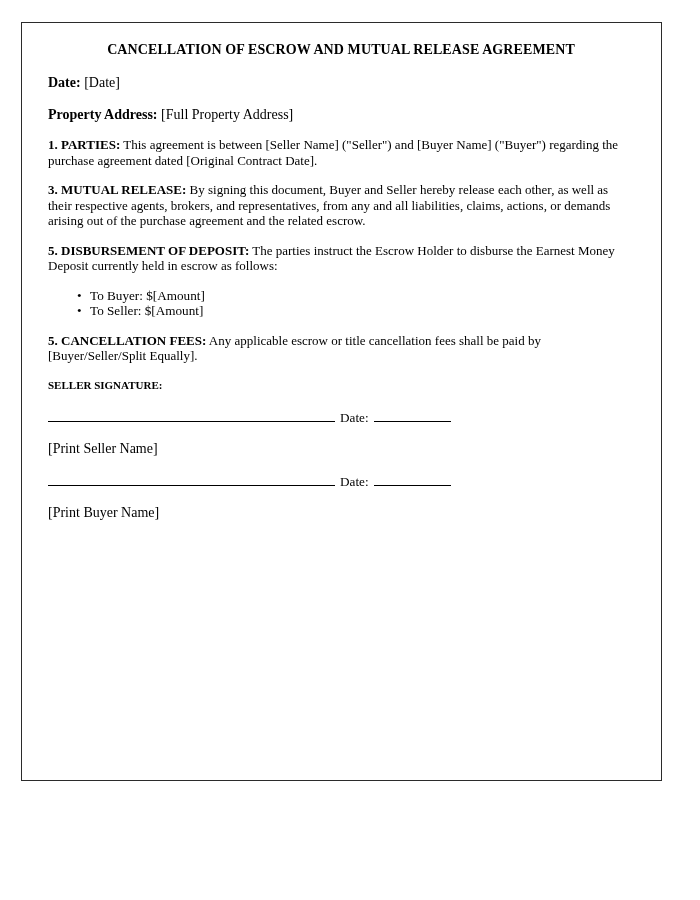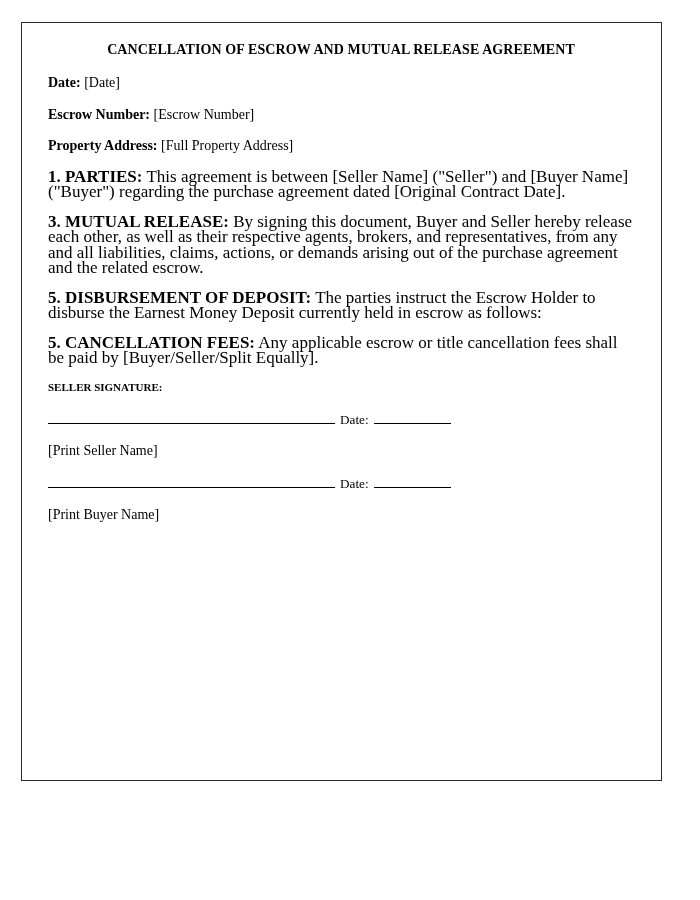--- a/index.html
+++ b/index.html
@@ -43,21 +43,21 @@
     text-align: center;
   }
 
   .field-line {
     font-size: 14px;
     line-height: 15.5px;
     margin: 16px 0 15px 0;
   }
 
   .para {
-    font-size: 17px;
+    font-size: 13px;
     line-height: 15.5px;
     margin: 0 0 14px 0;
     text-align: left;
   }
 
   .lbl { font-weight: bold; }
 
   ul.disburse-list {
     margin: 0 0 14px 0;
     padding: 0 0 0 42px;
@@ -123,24 +123,20 @@
 <div class="page">
   <div class="doc">
 
     <h1 class="doc-title">CANCELLATION OF ESCROW AND MUTUAL RELEASE AGREEMENT</h1>
 
     <p class="field-line">
       <span class="lbl">Date:</span>
       <span>[Date]</span>
     </p>
 
-    <p class="field-line">
-      <span class="lbl">Escrow Number:</span>
-      <span>[Escrow Number]</span>
-    </p>
 
     <p class="field-line">
       <span class="lbl">Property Address:</span>
       <span>[Full Property Address]</span>
     </p>
 
     <p class="para">
       <span class="lbl">1. PARTIES:</span>
       <span>This agreement is between [Seller Name] ("Seller") and [Buyer Name] ("Buyer") regarding the purchase agreement dated [Original Contract Date].</span>
     </p>
@@ -149,20 +145,24 @@
     <p class="para">
       <span class="lbl">3. MUTUAL RELEASE:</span>
       <span>By signing this document, Buyer and Seller hereby release each other, as well as their respective agents, brokers, and representatives, from any and all liabilities, claims, actions, or demands arising out of the purchase agreement and the related escrow.</span>
     </p>
 
     <p class="para">
       <span class="lbl">5. DISBURSEMENT OF DEPOSIT:</span>
       <span>The parties instruct the Escrow Holder to disburse the Earnest Money Deposit currently held in escrow as follows:</span>
     </p>
 
+    <ul class="disburse-list">
+      <li>To Buyer: $[Amount]</li>
+      <li>To Seller: $[Amount]</li>
+    </ul>
 
     <p class="para">
       <span class="lbl">5. CANCELLATION FEES:</span>
       <span>Any applicable escrow or title cancellation fees shall be paid by [Buyer/Seller/Split Equally].</span>
     </p>
 
     <p class="sig-heading">SELLER SIGNATURE:</p>
 
     <p class="sig-row">
       <span class="sig-rule"></span><span class="date-label">Date:</span><span class="date-rule"></span>

